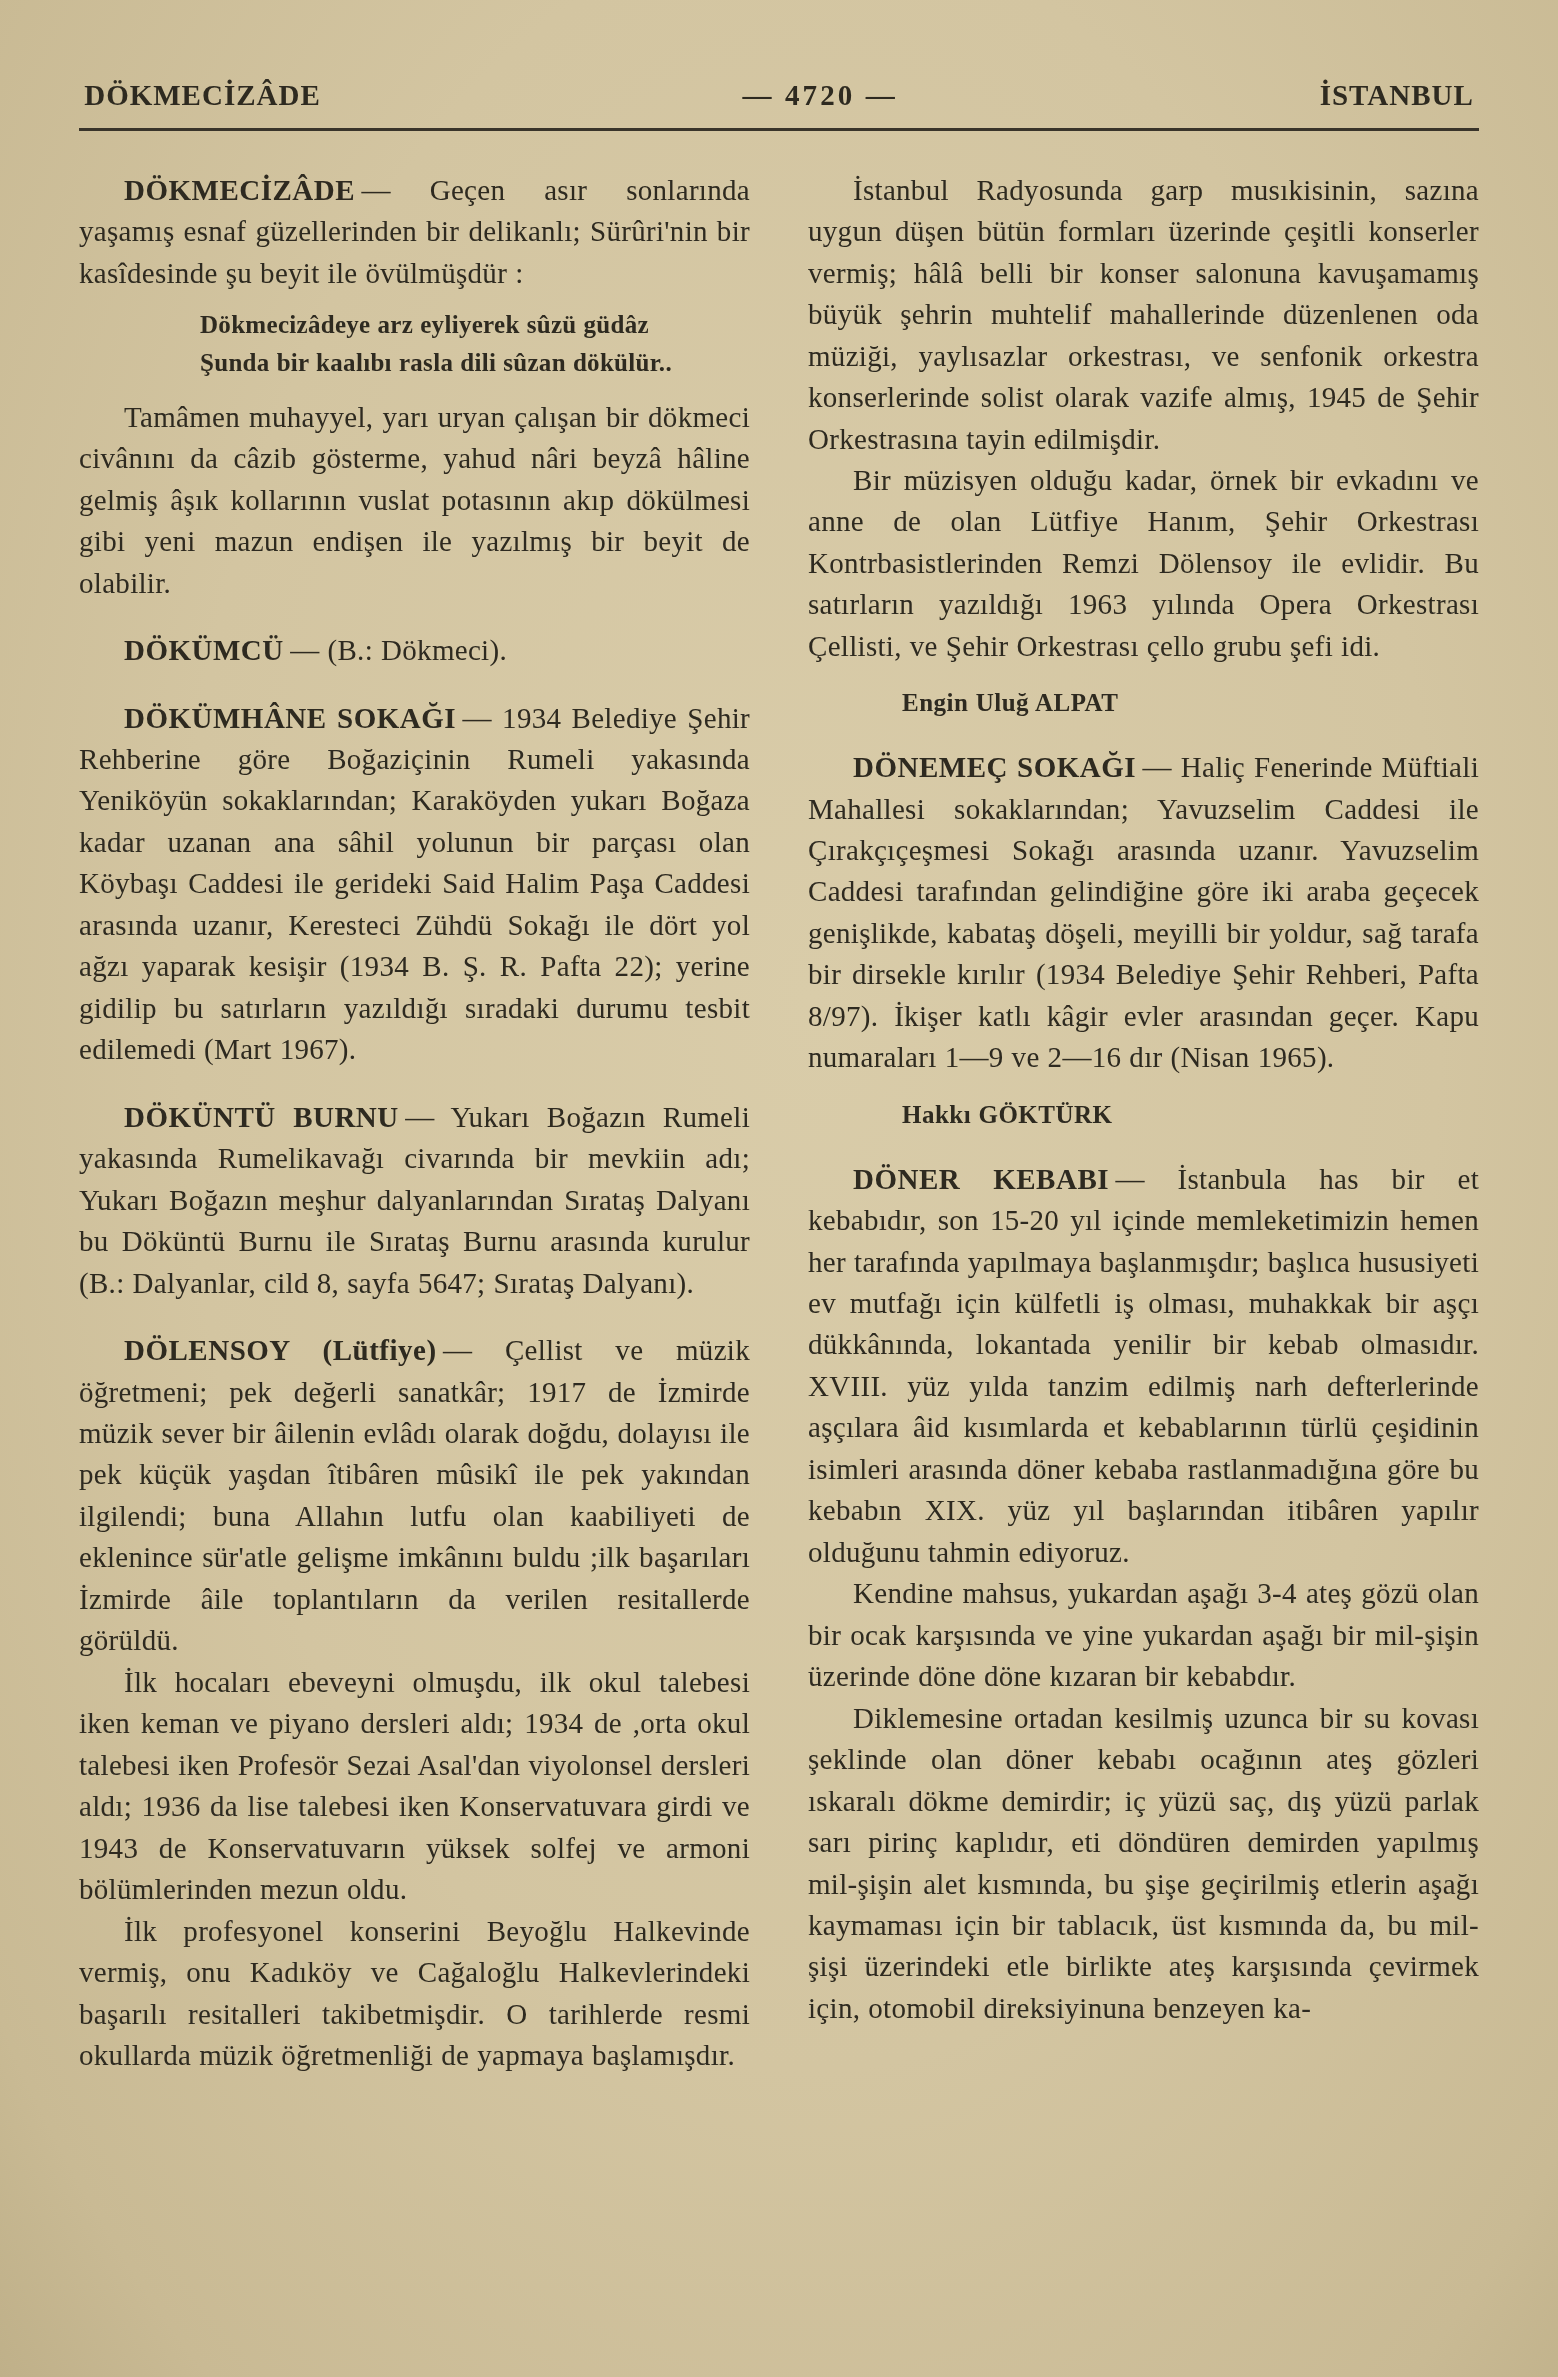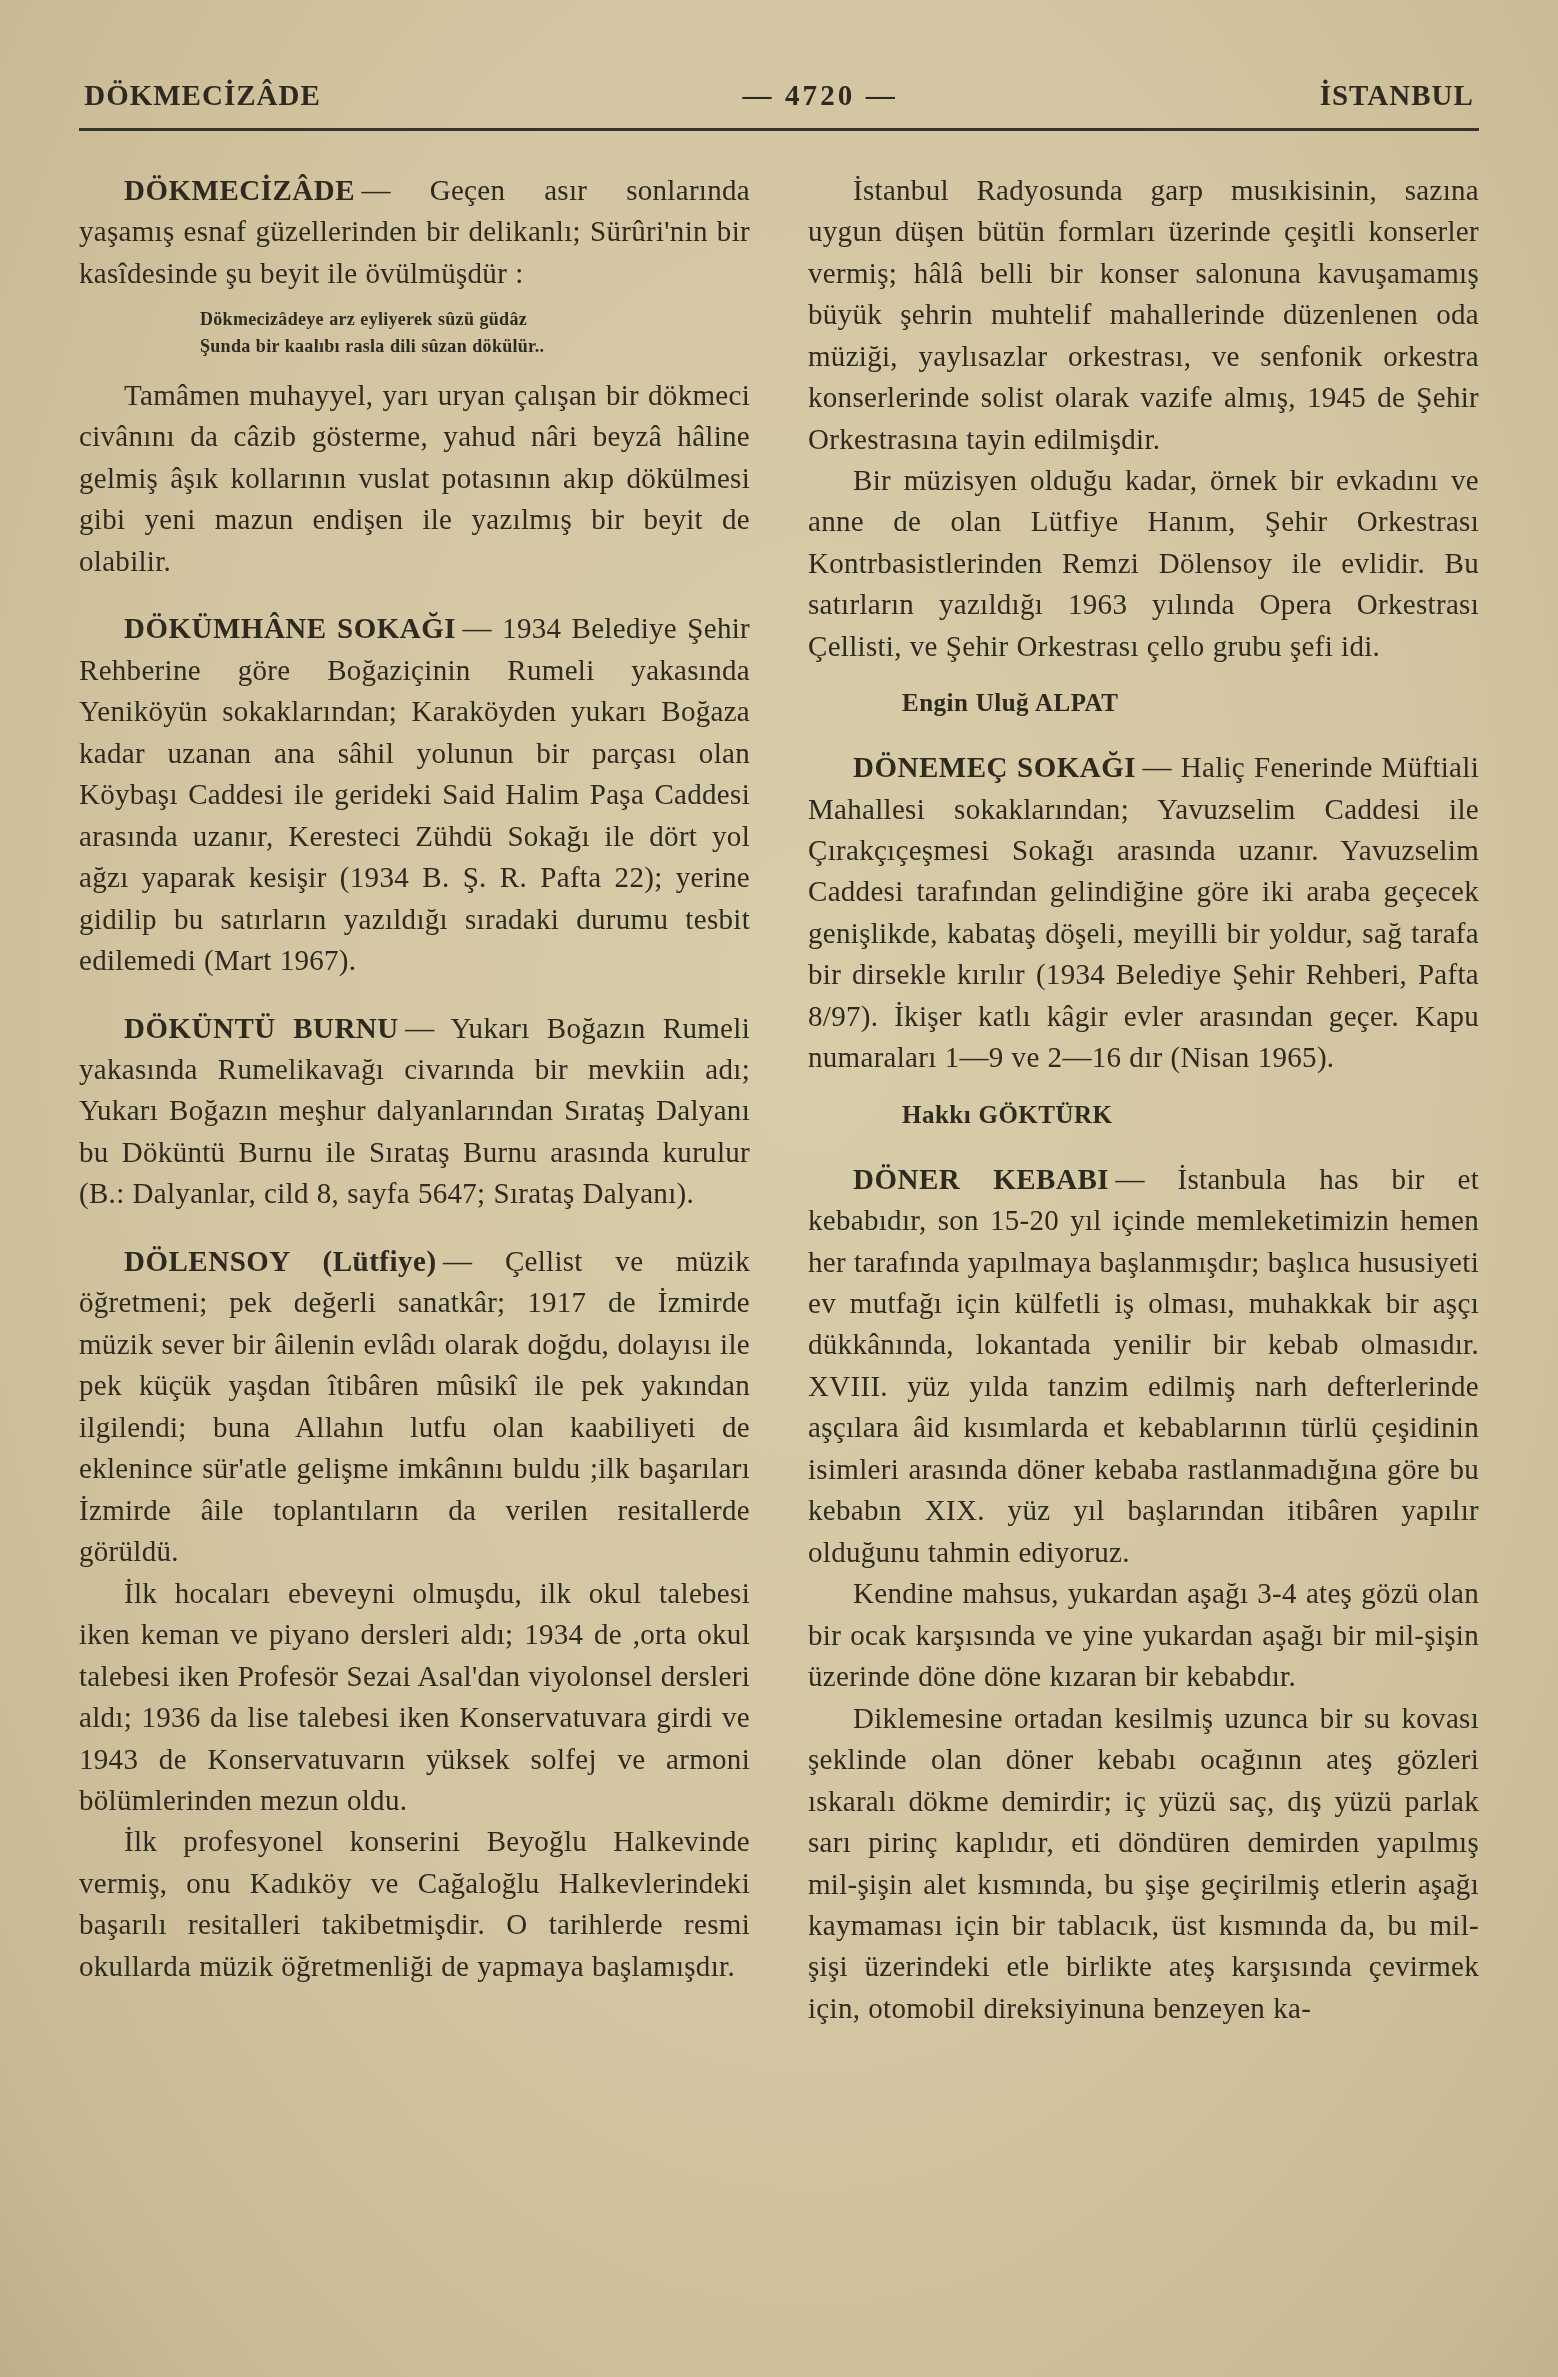--- a/index.html
+++ b/index.html
@@ -58,21 +58,21 @@
   .entry { margin-top: 26px; }
   .entry.first { margin-top: 0; }
   .entry .lead {
     font-weight: bold;
     margin-right: 0.22em;
     letter-spacing: 0.5px;
   }
   
   .verse {
     font-weight: bold;
-    font-size: 18px;
+    font-size: 25px;
     line-height: 1.55;
     margin: 11.5px 0 13.6px 121px;
     text-align: left;
     text-indent: 0;
   }
   
   .signature {
     font-weight: bold;
     font-size: 25px;
     text-align: left;
@@ -98,20 +98,21 @@
     <section class="column">
       <p class="entry first"><b class="lead">DÖKMECİZÂDE</b><span>— Geçen asır sonlarında yaşamış esnaf güzellerinden bir delikanlı; Sürûri'nin bir kasîdesinde şu beyit ile övülmüşdür :</span></p>
 
       <div class="verse">
         <div>Dökmecizâdeye arz eyliyerek sûzü güdâz</div>
         <div>Şunda bir kaalıbı rasla dili sûzan dökülür..</div>
       </div>
 
       <p class="para">Tamâmen muhayyel, yarı uryan çalışan bir dökmeci civânını da câzib gösterme, yahud nâri beyzâ hâline gelmiş âşık kollarının vuslat potasının akıp dökülmesi gibi yeni mazun endişen ile yazılmış bir beyit de olabilir.</p>
 
+      <p class="entry"><b class="lead">DÖKÜMCÜ</b><span>— (B.: Dökmeci).</span></p>
 
       <p class="entry"><b class="lead">DÖKÜMHÂNE SOKAĞI</b><span>— 1934 Belediye Şehir Rehberine göre Boğaziçinin Rumeli yakasında Yeniköyün sokaklarından; Karaköyden yukarı Boğaza kadar uzanan ana sâhil yolunun bir parçası olan Köybaşı Caddesi ile gerideki Said Halim Paşa Caddesi arasında uzanır, Keresteci Zühdü Sokağı ile dört yol ağzı yaparak kesişir (1934 B. Ş. R. Pafta 22); yerine gidilip bu satırların yazıldığı sıradaki durumu tesbit edilemedi (Mart 1967).</span></p>
 
       <p class="entry"><b class="lead">DÖKÜNTÜ BURNU</b><span>— Yukarı Boğazın Rumeli yakasında Rumelikavağı civarında bir mevkiin adı; Yukarı Boğazın meşhur dalyanlarından Sırataş Dalyanı bu Döküntü Burnu ile Sırataş Burnu arasında kurulur (B.: Dalyanlar, cild 8, sayfa 5647; Sırataş Dalyanı).</span></p>
 
       <p class="entry"><b class="lead">DÖLENSOY (Lütfiye)</b><span>— Çellist ve müzik öğretmeni; pek değerli sanatkâr; 1917 de İzmirde müzik sever bir âilenin evlâdı olarak doğdu, dolayısı ile pek küçük yaşdan îtibâren mûsikî ile pek yakından ilgilendi; buna Allahın lutfu olan kaabiliyeti de eklenince sür'atle gelişme imkânını buldu ;ilk başarıları İzmirde âile toplantıların da verilen resitallerde görüldü.</span></p>
 
       <p class="para">İlk hocaları ebeveyni olmuşdu, ilk okul talebesi iken keman ve piyano dersleri aldı; 1934 de ,orta okul talebesi iken Profesör Sezai Asal'dan viyolonsel dersleri aldı; 1936 da lise talebesi iken Konservatuvara girdi ve 1943 de Konservatuvarın yüksek solfej ve armoni bölümlerinden mezun oldu.</p>
 
       <p class="para">İlk profesyonel konserini Beyoğlu Halkevinde vermiş, onu Kadıköy ve Cağaloğlu Halkevlerindeki başarılı resitalleri takibetmişdir. O tarihlerde resmi okullarda müzik öğretmenliği de yapmaya başlamışdır.</p>

